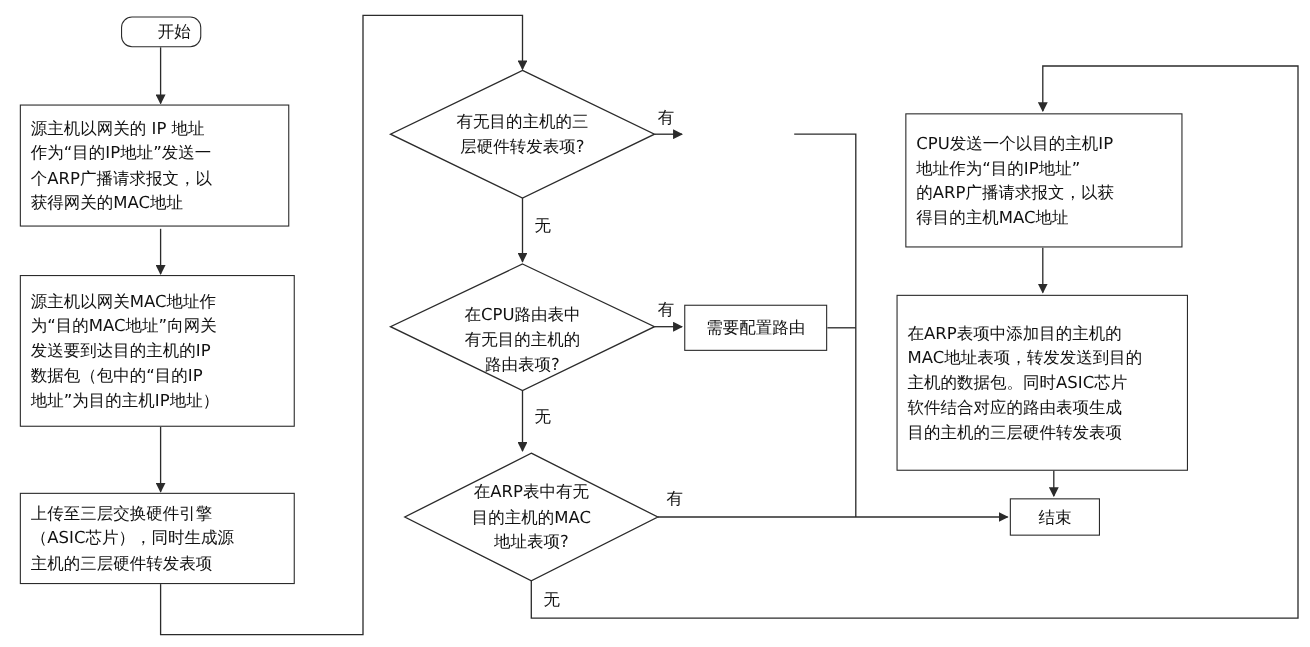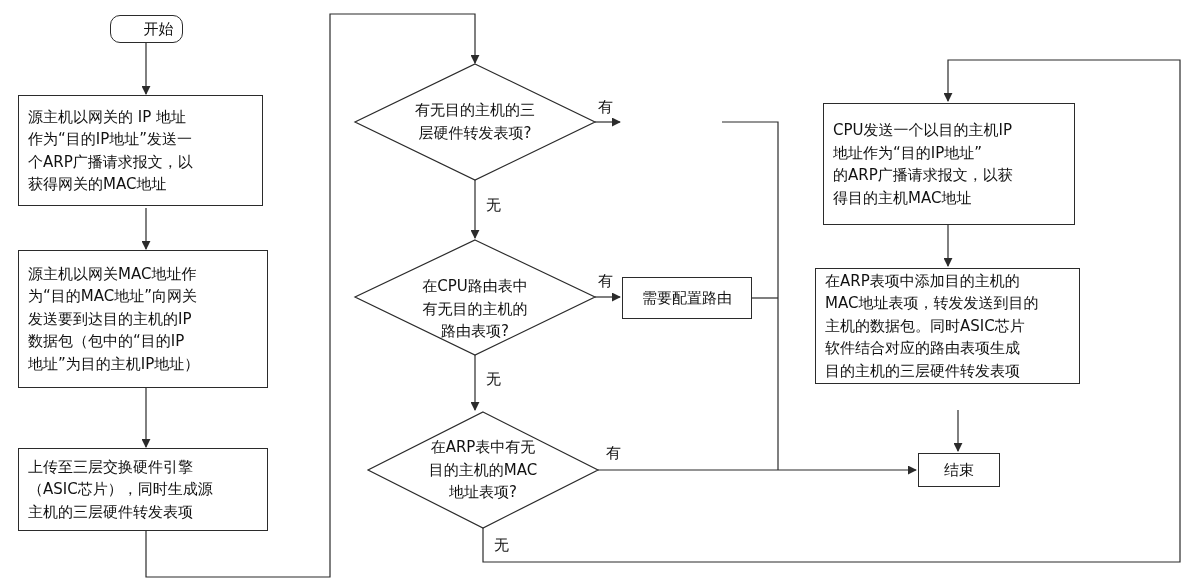--- a/index.html
+++ b/index.html
@@ -84,21 +84,21 @@
   <div class="dtext" style="left:398px;top:436px;width:170px;text-align:center;">在ARP表中有无
 目的主机的MAC
 地址表项?</div>
 
   <div class="node center" style="left:622px;top:277px;width:130px;height:42px;">需要配置路由</div>
 
   <div class="node" style="left:823px;top:103px;width:252px;height:122px;">CPU发送一个以目的主机IP
 地址作为“目的IP地址”
 的ARP广播请求报文，以获
 得目的主机MAC地址</div>
-  <div class="node" style="left:815px;top:268px;width:265px;height:116px;">在ARP表项中添加目的主机的
+  <div class="node" style="left:815px;top:268px;width:265px;height:160px;">在ARP表项中添加目的主机的
 MAC地址表项，转发发送到目的
 主机的数据包。同时ASIC芯片
 软件结合对应的路由表项生成
 目的主机的三层硬件转发表项</div>
 
   <span class="edge-label" style="left:598px;top:98px;">有</span>
   <span class="edge-label" style="left:486px;top:196px;">无</span>
   <span class="edge-label" style="left:598px;top:272px;">有</span>
   <span class="edge-label" style="left:486px;top:370px;">无</span>
   <span class="edge-label" style="left:606px;top:444px;">有</span>

